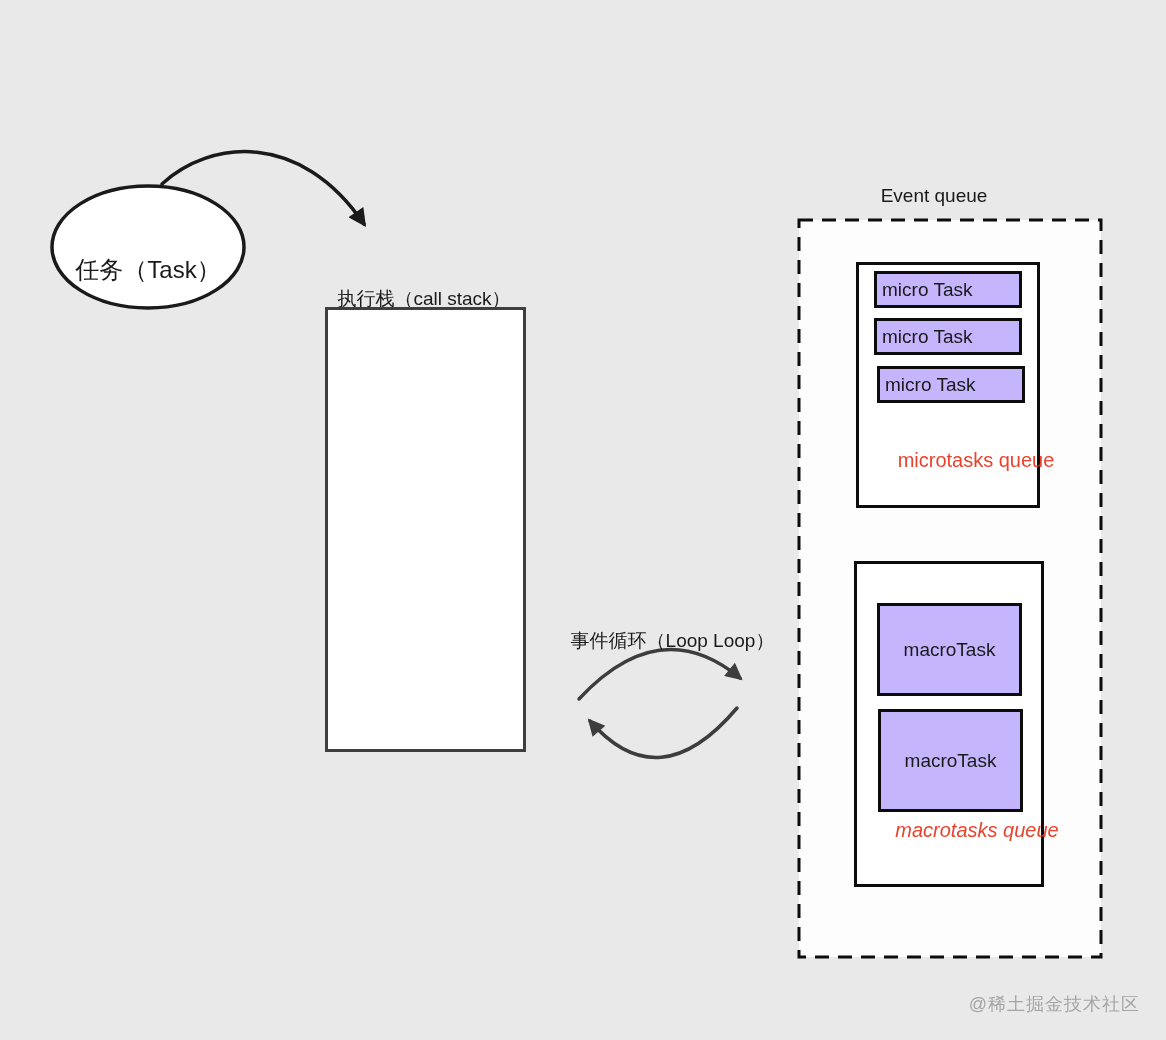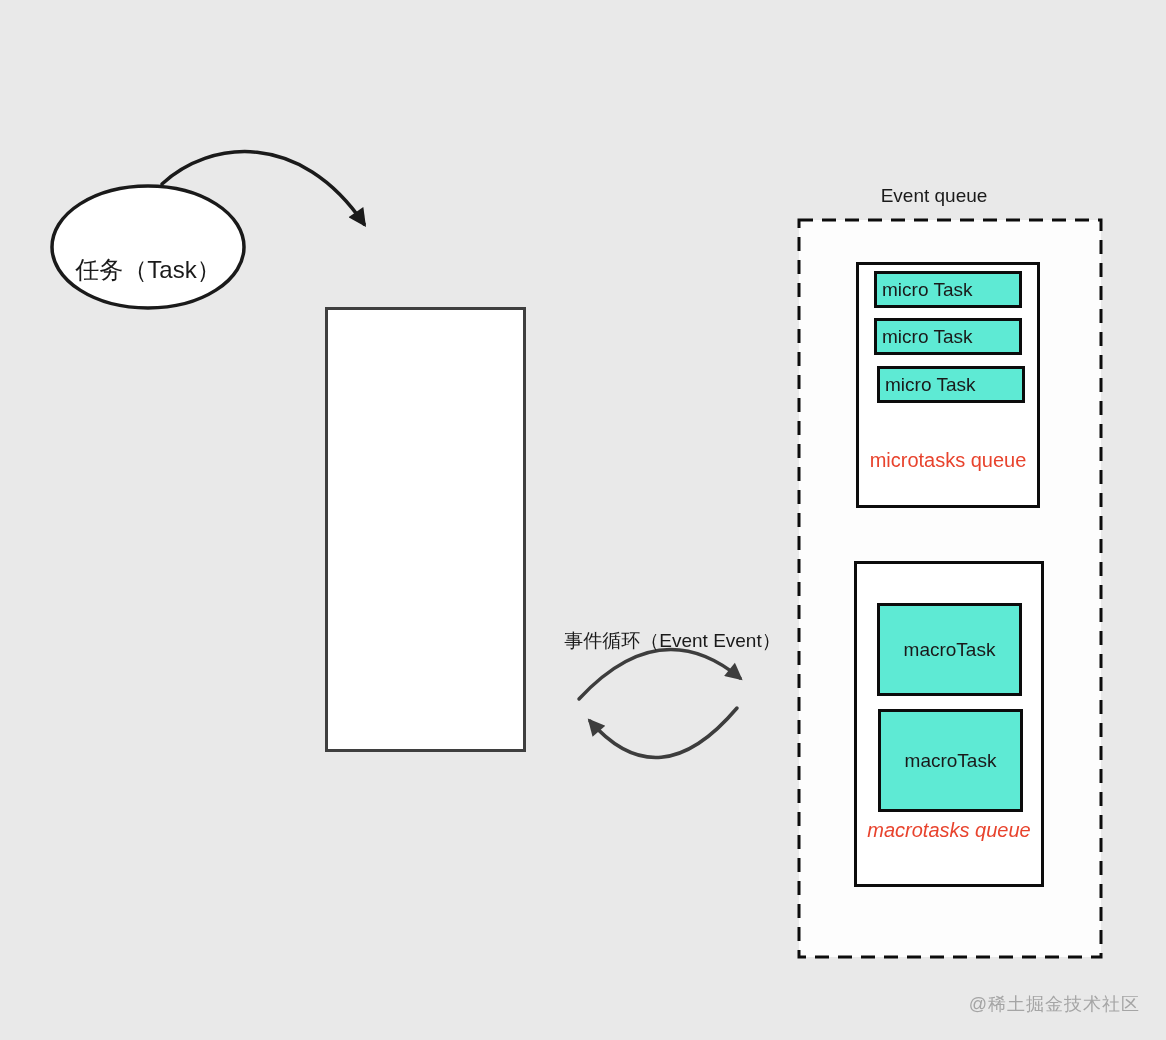--- a/index.html
+++ b/index.html
@@ -57,41 +57,42 @@
   .micro-container {
     left: 856px; top: 262px;
     width: 178px; height: 240px;
   }
   .macro-container {
     left: 854px; top: 561px;
     width: 184px; height: 320px;
   }
   .task-item {
     position: absolute;
-    background: #5eead4;
+    background: #c4b5fd;
     border: 3px solid #0c0c0c;
     display: flex;
     align-items: center;
     font-size: 19px;
     color: #1a1a1a;
   }
   .micro-item { width: 137px; height: 31px; padding-left: 5px; justify-content: flex-start; }
   .micro-item-1 { left: 15px; top: 6px; }
   .micro-item-2 { left: 15px; top: 53px; }
   .micro-item-3 { left: 18px; top: 101px; }
   .macro-item { width: 139px; justify-content: center; margin-top: 35px; }
   .macro-item-1 { left: 20px; top: 4px;  height: 87px; }
   .macro-item-2 { left: 21px; top: 110px; height: 97px; }
   .queue-red-label {
     position: absolute;
     left: 0; width: 100%;
     text-align: center;
     color: #e8432d;
     font-size: 20px;
     white-space: nowrap;
+    padding-left: 28px;
   }
   .micro-red { top: 184px; }
   .macro-red { top: 255px; font-style: italic; }
   .watermark {
     position: absolute;
     right: 26px; top: 992px;
     font-size: 18px;
     color: #a5a5a5;
     letter-spacing: 1px;
     white-space: nowrap;
@@ -118,24 +119,25 @@
     <ellipse cx="148" cy="247" rx="96" ry="61" fill="#ffffff" stroke="#1a1a1a" stroke-width="3.5"></ellipse>
 
     <path d="M 162 184 C 210 140, 300 130, 364 224" fill="none" stroke="#1a1a1a" stroke-width="3.5" stroke-linecap="round" marker-end="url(#arrow-black)"></path>
 
     <path d="M 579 699 Q 660 612 740 678" fill="none" stroke="#3d3d3d" stroke-width="3.5" stroke-linecap="round" marker-end="url(#arrow-gray)"></path>
     <path d="M 737 708 Q 659 800 590 721" fill="none" stroke="#3d3d3d" stroke-width="3.5" stroke-linecap="round" marker-end="url(#arrow-gray)"></path>
   </svg>
 
   <div class="label task-label">任务（Task）</div>
 
+  <div class="label callstack-label">执行栈（call stack）</div>
 
   <div class="callstack-box"></div>
 
-  <div class="label eventloop-label">事件循环（Event Event）</div>
+  <div class="label eventloop-label">事件循环（Loop Loop）</div>
 
   <div class="label eventqueue-label">Event queue</div>
 
   <div class="queue-box micro-container">
     <div class="task-item micro-item micro-item-1">micro Task</div>
     <div class="task-item micro-item micro-item-2">micro Task</div>
     <div class="task-item micro-item micro-item-3">micro Task</div>
     <div class="queue-red-label micro-red">microtasks queue</div>
   </div>
 

